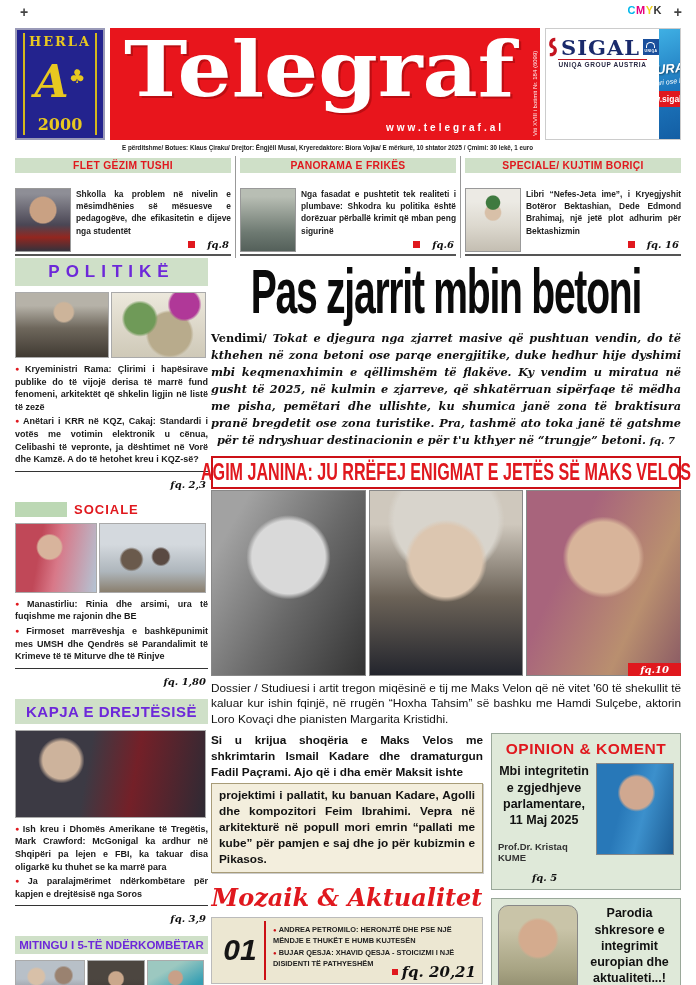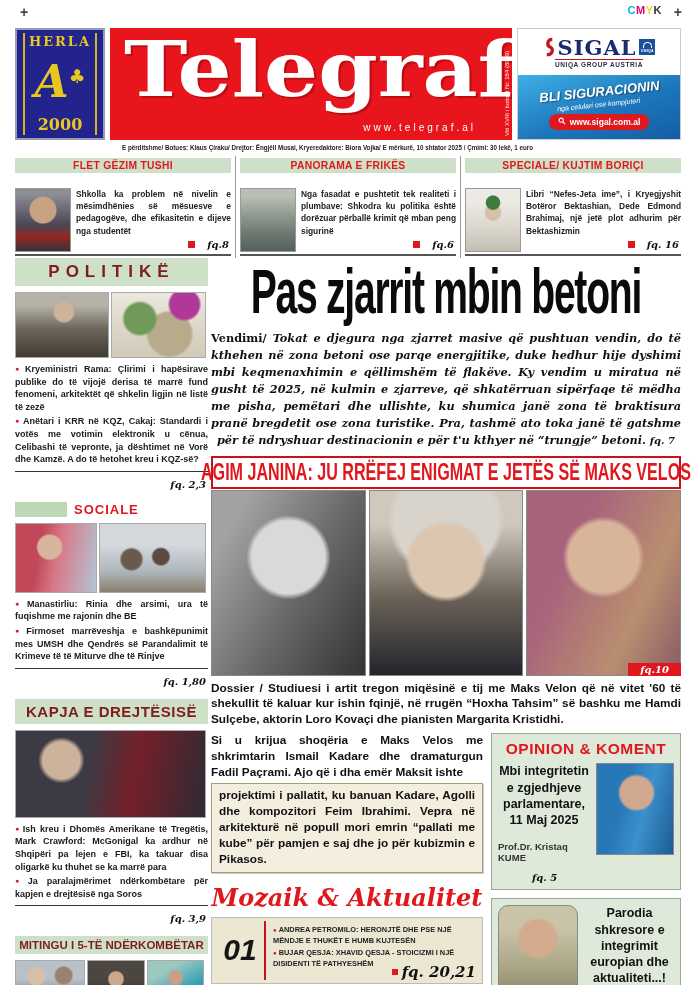--- a/index.html
+++ b/index.html
@@ -12,23 +12,23 @@
   .header{position:absolute;top:28px;left:15px;width:666px;height:112px;display:flex;gap:5px}
   .herla{width:90px;background:#23238e;border:2px solid #9a9ab8;position:relative;display:flex;flex-direction:column;align-items:center;justify-content:space-between;padding:4px 0;box-sizing:border-box}
   .herla::before,.herla::after{content:"";position:absolute;top:3px;bottom:3px;width:2px;background:#d4b81e}
   .herla::before{left:6px}.herla::after{right:6px}
   .herla-name{color:#e8c820;font-family:"DejaVu Serif",serif;font-weight:bold;font-size:13px;letter-spacing:2px}
   .herla-a{color:#e8c820;font-family:"DejaVu Serif",serif;font-weight:bold;font-style:italic;font-size:44px;line-height:1}
   .herla-a .club{font-size:19px;font-style:normal;vertical-align:14px}
   .herla-year{color:#e8c820;font-family:"DejaVu Serif",serif;font-weight:bold;font-size:16px}
   .mast{flex:1;background:#e8151c;position:relative;overflow:hidden}
   .mast-title{position:absolute;top:0px;left:14px;color:#fff;font-family:"DejaVu Serif",serif;font-weight:bold;font-size:76px;line-height:1.1;transform:scaleX(1.12);transform-origin:left center;text-shadow:2px 2px 0 rgba(110,0,0,.35);white-space:nowrap}
-  .mast-web{position:absolute;bottom:7px;right:36px;color:#fff;font-weight:normal;font-size:10px;letter-spacing:3px}
+  .mast-web{position:absolute;bottom:7px;right:36px;color:#fff;font-weight:bold;font-size:10px;letter-spacing:3px}
   .mast-edition{position:absolute;top:4px;right:2px;height:104px;color:#fff;font-size:6px;writing-mode:vertical-rl;transform:rotate(180deg);opacity:.95;overflow:hidden}
-  .sigal{width:164px;display:flex;flex-direction:column;border:1px solid #ccc;box-sizing:border-box}
+  .sigal{width:136px;display:flex;flex-direction:row;border:1px solid #ccc;box-sizing:border-box}
   .sigal-top{height:46px;background:#fff;display:flex;flex-direction:column;align-items:center;justify-content:center;gap:1px}
   .sigal-row{display:flex;align-items:center;gap:3px}
   .sigal-name{color:#1a2a6c;font-family:"DejaVu Serif",serif;font-weight:bold;font-size:21px;letter-spacing:1px;line-height:1}
   .uniqa-badge{background:#1a4f9c;width:16px;height:16px;display:flex;flex-direction:column;align-items:center;justify-content:center;gap:1px}
   .uniqa-arch{width:7px;height:5px;border:1.5px solid #fff;border-bottom:none;border-radius:6px 6px 0 0}
   .uniqa-label{color:#fff;font-size:3.5px;font-weight:bold;letter-spacing:.3px}
   .sigal-group{font-size:6.5px;font-weight:bold;color:#2a2a44;letter-spacing:.6px;border-top:1px solid #c41420;padding-top:1px}
   .sigal-bottom{flex:1;background:linear-gradient(160deg,#3fb0e4 0%,#1d76bc 55%,#135ea4 100%);display:flex;flex-direction:column;align-items:center;justify-content:center;gap:2px;overflow:hidden}
   .sigal-promo{color:#fff;font-weight:bold;font-style:italic;font-size:13px;transform:rotate(-6deg);text-shadow:1px 1px 2px rgba(0,0,0,.45);white-space:nowrap}
   .sigal-promo-sub{color:#fff;font-style:italic;font-size:7px;transform:rotate(-6deg);white-space:nowrap}
@@ -42,21 +42,21 @@
   .teaser-head{background:#cfe0c8;color:#e0181e;font-weight:bold;font-size:10.3px;text-align:center;padding:2px 0;letter-spacing:.3px;white-space:nowrap;overflow:hidden}
   .teaser-body{display:flex;gap:5px;padding-top:15px}
   .teaser-img{width:54px;height:62px;flex:none;border:1px solid #999}
   .teaser-text{font-size:8.4px;font-weight:bold;color:#222;line-height:1.45;text-align:justify}
   .teaser-foot{position:absolute;right:2px;bottom:4px;display:flex;align-items:center;gap:12px}
   .sq{width:7px;height:7px;background:#e0181e;flex:none}
   .fq{font-family:"DejaVu Serif",serif;font-style:italic;font-weight:bold;font-size:10px;color:#111;white-space:nowrap}
 
   
   .sidebar{position:absolute;top:258px;left:15px;width:193px}
-  .sec-bar{background:#cfe0c8;color:#7f1d1d;font-weight:bold;text-align:center;padding:4px 0;margin-bottom:6px;white-space:nowrap;overflow:hidden}
+  .sec-bar{background:#cfe0c8;color:#6d28d9;font-weight:bold;text-align:center;padding:4px 0;margin-bottom:6px;white-space:nowrap;overflow:hidden}
   .sec-bar.politike{font-size:17px;letter-spacing:6px}
   .sec-bar.kapja{font-size:15px;letter-spacing:.5px}
   .sec-bar.mitingu{font-size:11.5px;padding:3px 0}
   .sec-soc{display:flex;align-items:center;gap:7px;margin:2px 0 6px}
   .sec-soc .block{width:52px;height:15px;background:#bcd8b4}
   .sec-soc .lbl{color:#e0181e;font-weight:bold;font-size:13px;letter-spacing:1px}
   .imgrow{display:flex;gap:2px;margin-bottom:5px}
   .imgrow .img{border:1px solid #aaa;box-sizing:border-box}
   .bul{font-size:9px;font-weight:bold;color:#1a1a1a;line-height:1.4;text-align:justify;margin-bottom:2px}
   .bul::before{content:"\25CF";color:#e0181e;font-size:7px;margin-right:2px;vertical-align:1px}
@@ -65,21 +65,21 @@
   
   .main{position:absolute;top:255px;left:211px;width:470px}
   .headline-wrap{display:flex;justify-content:center;align-items:center;height:72px}
   .headline{font-size:63px;font-weight:bold;color:#0b0b0b;white-space:nowrap;letter-spacing:-2px;transform:scaleX(.62)}
   .lede{font-family:"DejaVu Serif",serif;font-style:italic;font-weight:bold;font-size:11.3px;line-height:1.5;color:#111;text-align:justify;text-align-last:center;margin-top:3px}
   .banner{border:2px solid #cc1016;margin-top:7px;display:flex;justify-content:center;padding:1px 0}
   .banner-text{color:#e0181e;font-weight:bold;font-size:23px;white-space:nowrap;transform:scaleX(.7)}
   .photos{display:flex;gap:3px;margin-top:1px;position:relative;height:186px}
   .photo{flex:1;border:1px solid #888;box-sizing:border-box}
   .fq-badge{position:absolute;right:0;bottom:0;background:#e0181e;color:#fff;padding:1px 12px;font-family:"DejaVu Serif",serif;font-style:italic;font-weight:bold;font-size:10px}
-  .dossier{margin-top:5px;font-size:11.8px;font-weight:bold;color:#111;line-height:1.35;text-align:justify}
+  .dossier{margin-top:5px;font-size:11.8px;font-weight:normal;color:#111;line-height:1.35;text-align:justify}
   .cols{display:flex;gap:8px;margin-top:5px}
   .col-left{width:272px}
   .col-right{flex:1}
   .more{font-size:11.8px;font-weight:bold;color:#111;line-height:1.35;text-align:justify}
   .boxed{border:1px solid #a89c78;background:#f3eedd;box-shadow:1px 1px 0 #ccc;padding:4px 7px;font-size:11.8px;font-weight:bold;color:#111;line-height:1.35;margin-top:2px;text-align:justify}
 
   .mozaik{margin-top:10px}
   .moz-title{display:flex;align-items:center;justify-content:center;gap:10px}
   .dash{width:36px;height:7px;background:#9191c4}
   .moz-name{color:#e0181e;font-family:"DejaVu Serif",serif;font-weight:bold;font-style:italic;font-size:24px;white-space:nowrap}

